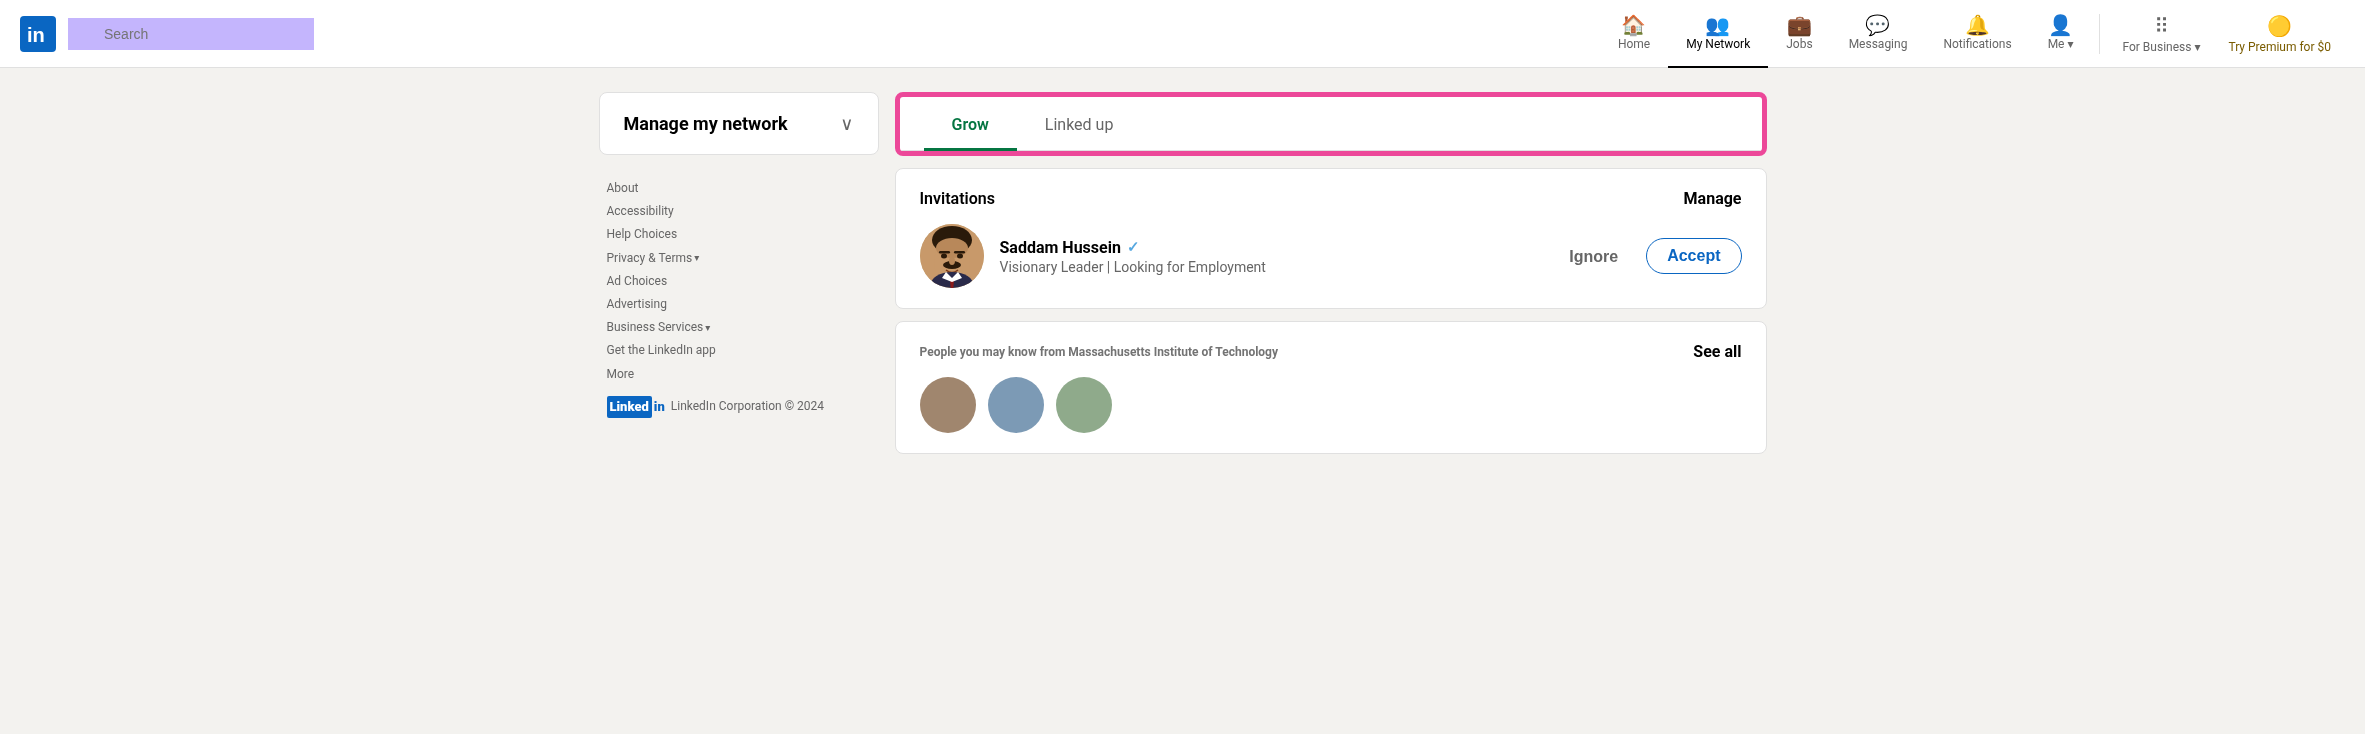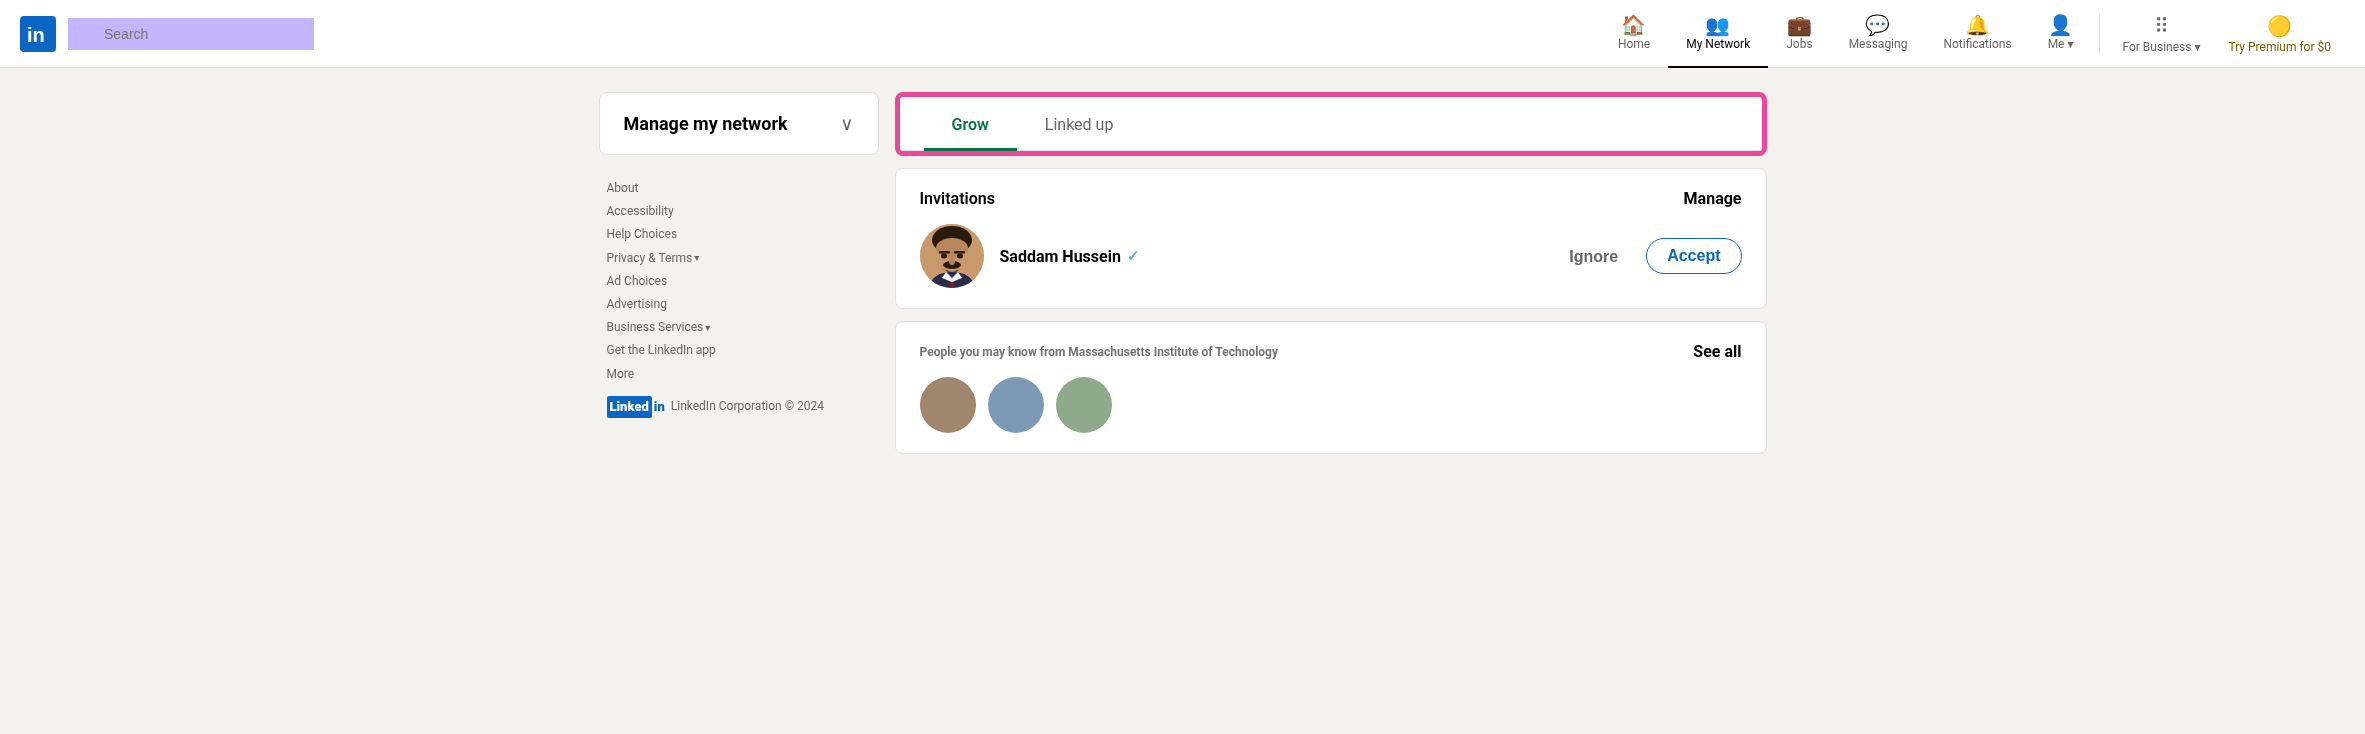--- a/index.html
+++ b/index.html
@@ -512,20 +512,21 @@
 
             <polygon points="22,54 32,58 42,54 38,48 32,54 26,48" fill="#ffffff"></polygon>
           </svg>
         </div>
 
         <div class="invitation-info">
           <div class="person-name">
             <span>Saddam Hussein</span>
             <span class="verified-icon">✓</span>
           </div>
+          <div class="person-headline">Visionary Leader | Looking for Employment</div>
         </div>
 
         <div class="invitation-actions">
           <button class="ignore-btn">Ignore</button>
           <button class="accept-btn">Accept</button>
         </div>
       </div>
     </div>
 
     <div class="pymk-card">

